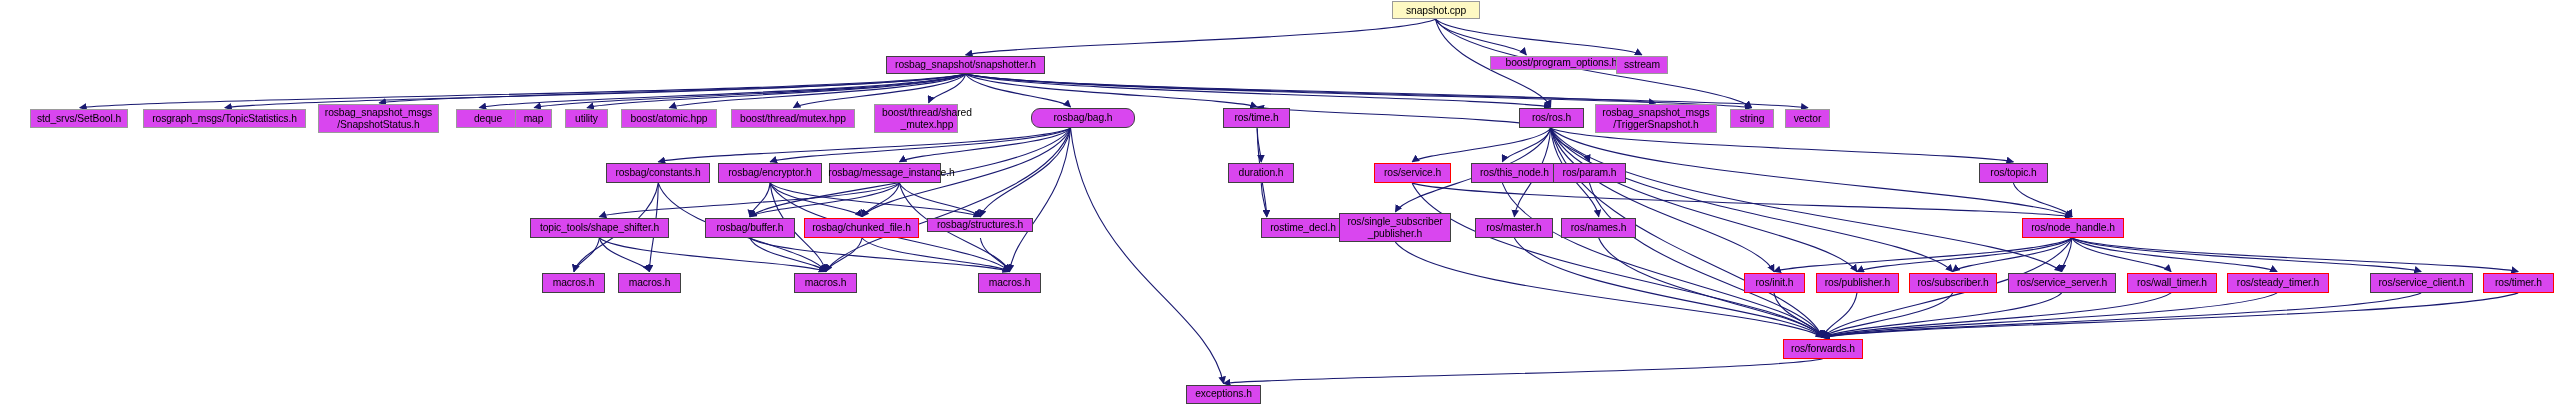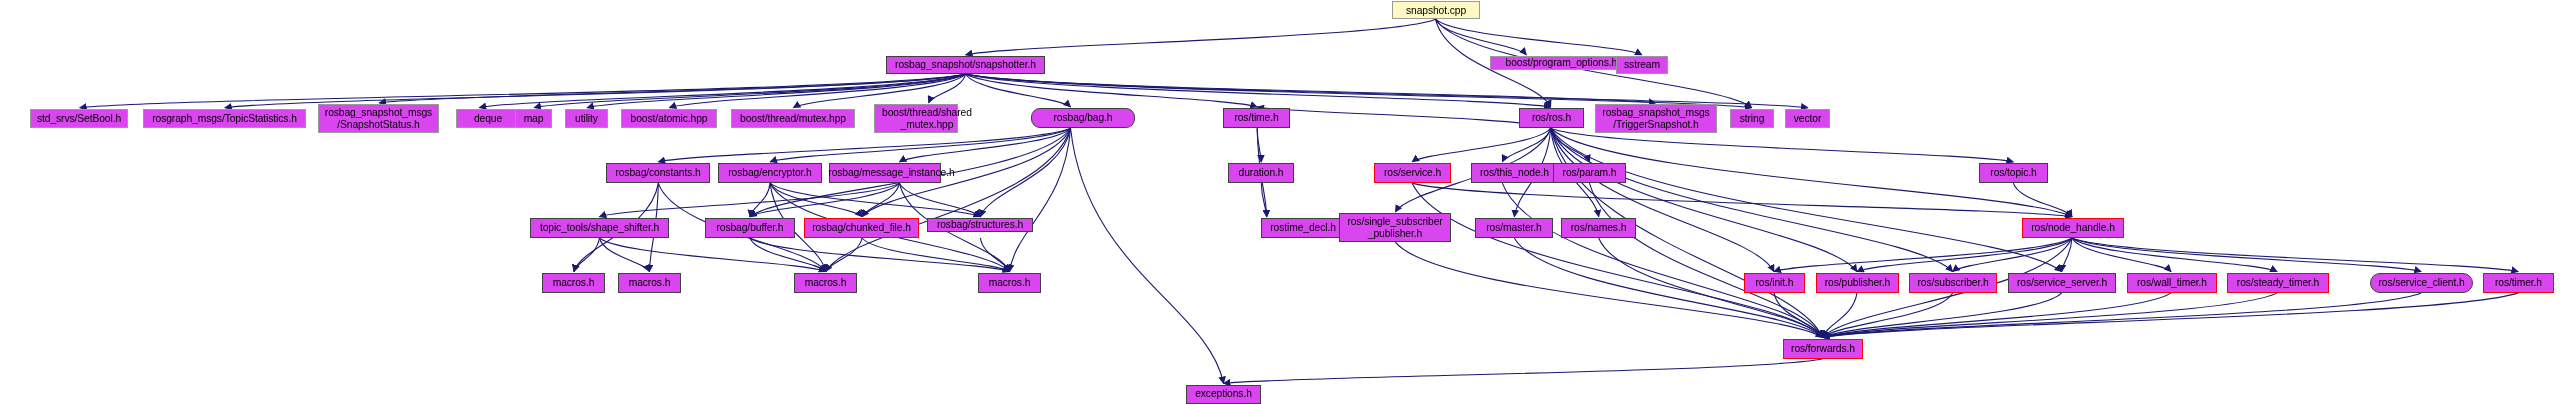--- a/index.html
+++ b/index.html
@@ -181,19 +181,19 @@
       <div class="node solid" style="left: 542px; top: 273px; width: 63px; height: 20px;"><span>macros.h</span></div>
       <div class="node solid" style="left: 618px; top: 273px; width: 63px; height: 20px;"><span>macros.h</span></div>
       <div class="node solid" style="left: 794px; top: 273px; width: 63px; height: 20px;"><span>macros.h</span></div>
       <div class="node solid" style="left: 978px; top: 273px; width: 63px; height: 20px;"><span>macros.h</span></div>
       <div class="node red" style="left: 1744px; top: 273px; width: 61px; height: 20px;"><span>ros/init.h</span></div>
       <div class="node red" style="left: 1816px; top: 273px; width: 83px; height: 20px;"><span>ros/publisher.h</span></div>
       <div class="node red" style="left: 1909px; top: 273px; width: 88px; height: 20px;"><span>ros/subscriber.h</span></div>
       <div class="node solid" style="left: 2008px; top: 273px; width: 108px; height: 20px;"><span>ros/service_server.h</span></div>
       <div class="node red" style="left: 2127px; top: 273px; width: 90px; height: 20px;"><span>ros/wall_timer.h</span></div>
       <div class="node red" style="left: 2227px; top: 273px; width: 102px; height: 20px;"><span>ros/steady_timer.h</span></div>
-      <div class="node solid" style="left: 2370px; top: 273px; width: 103px; height: 20px; border-radius: 10px;"><span>ros/service_client.h</span></div>
+      <div class="node solid" style="left: 2370px; top: 273px; width: 103px; height: 20px;"><span>ros/service_client.h</span></div>
       <div class="node red" style="left: 2483px; top: 273px; width: 71px; height: 20px;"><span>ros/timer.h</span></div>
       <div class="node red" style="left: 1783px; top: 339px; width: 80px; height: 20px;"><span>ros/forwards.h</span></div>
       <div class="node solid" style="left: 1186px; top: 385px; width: 75px; height: 18.5px;"><span>exceptions.h</span></div>
     </div>
 </div>
 
 
 </body></html>

